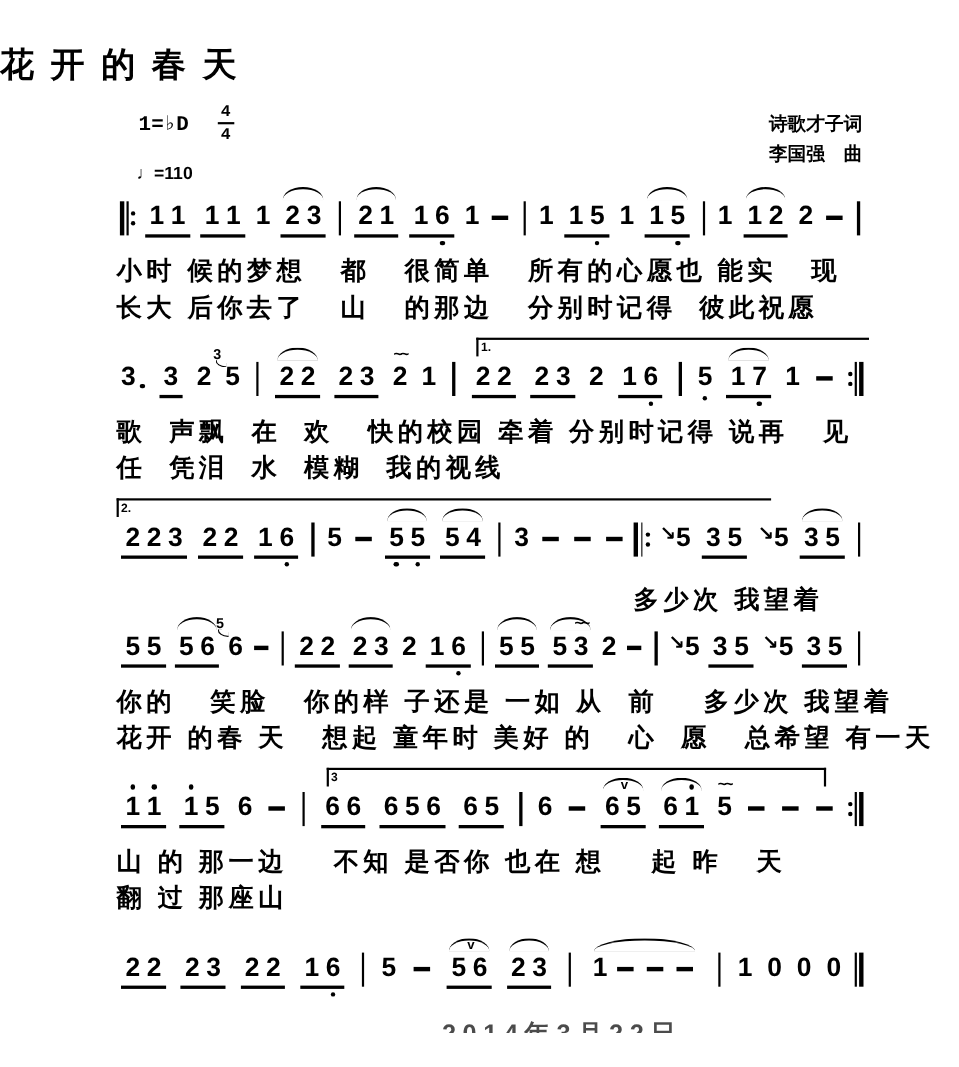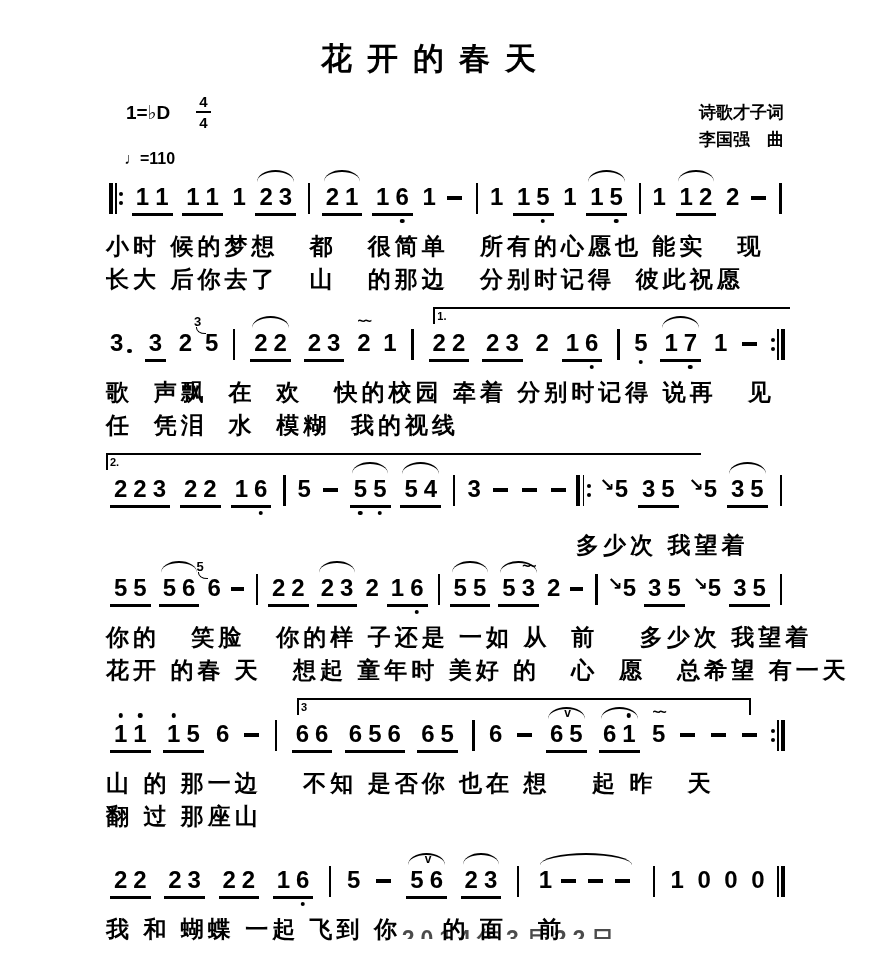--- a/index.html
+++ b/index.html
@@ -2,22 +2,22 @@
 <html><head>
 <meta charset="utf-8">
 <style>
   html,body{margin:0;padding:0;background:#e8e8e8;}
   .sheet{
     position:relative;width:872px;height:970px;margin:0 auto;
     background:#ffffff;color:#000;overflow:hidden;
     font-family:"Liberation Sans","DejaVu Sans",sans-serif;
   }
   
-  .title{text-align:center;padding-top:38px;font-size:31px;font-weight:700;letter-spacing:15px;font-family:"DejaVu Serif","Liberation Serif",serif;}
-  .keyrow{margin:14px 0 0 126px;font-size:19px;font-weight:700;display:flex;align-items:center;}
+  .title{padding-top:38px;font-size:31px;font-weight:700;letter-spacing:15px;font-family:"DejaVu Serif","Liberation Serif",serif;}
+  .keyrow{margin:14px 0 0 126px;font-size:19px;font-weight:700;display:flex;align-items:center;font-family:Liberation Mono, monospace;}
   .timesig{display:inline-flex;flex-direction:column;font-size:15px;font-weight:700;line-height:1;margin-left:26px;text-align:center;}
   .timesig .tnum{padding:0 3px 2px;}
   .timesig .tden{border-top:2px solid #000;padding:2px 3px 0;}
   .tempo{margin:20px 0 0 124px;font-size:16px;font-weight:700;}
   .credits{position:absolute;right:88px;top:99px;font-size:17px;font-weight:700;line-height:27px;text-align:right;}
   
   .score{margin:14px 84px 0 106px;}
   .system{position:relative;margin-bottom:13px;}
   .system.has-volta{padding-top:19px;}
   .volta{position:absolute;top:0;height:15px;border-top:2.5px solid #000;}
@@ -665,20 +665,19 @@
             <b class="g">0</b>
           </span>
           <span class="tok">
             <b class="g">0</b>
           </span>
           <span class="rpt">
             <i class="rl thin"></i>
             <i class="rl thick"></i>
           </span>
         </div>
-        <div class="lyric">我 和 蝴蝶 一起 飞到 你    的 面   前</div>
       </div>
     </div>
 
   <div class="datewrap">
     <span class="date">2014年3月22日</span>
   </div>
 </div>
 
 </body></html>

